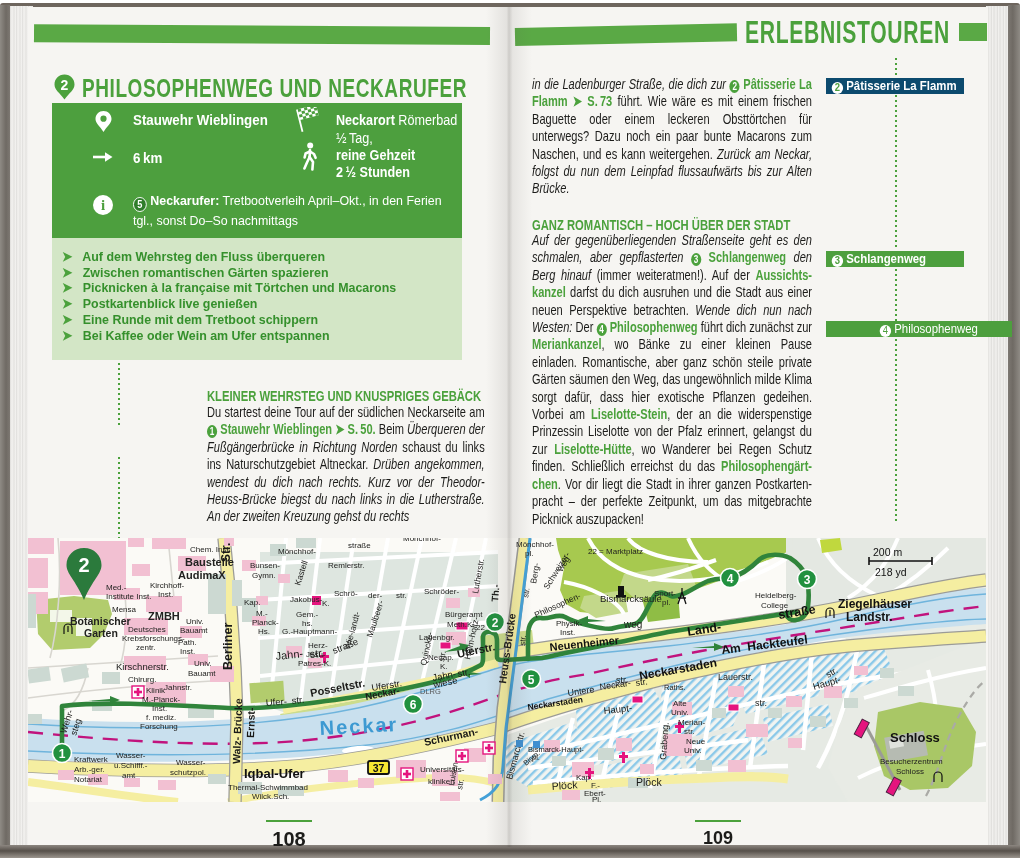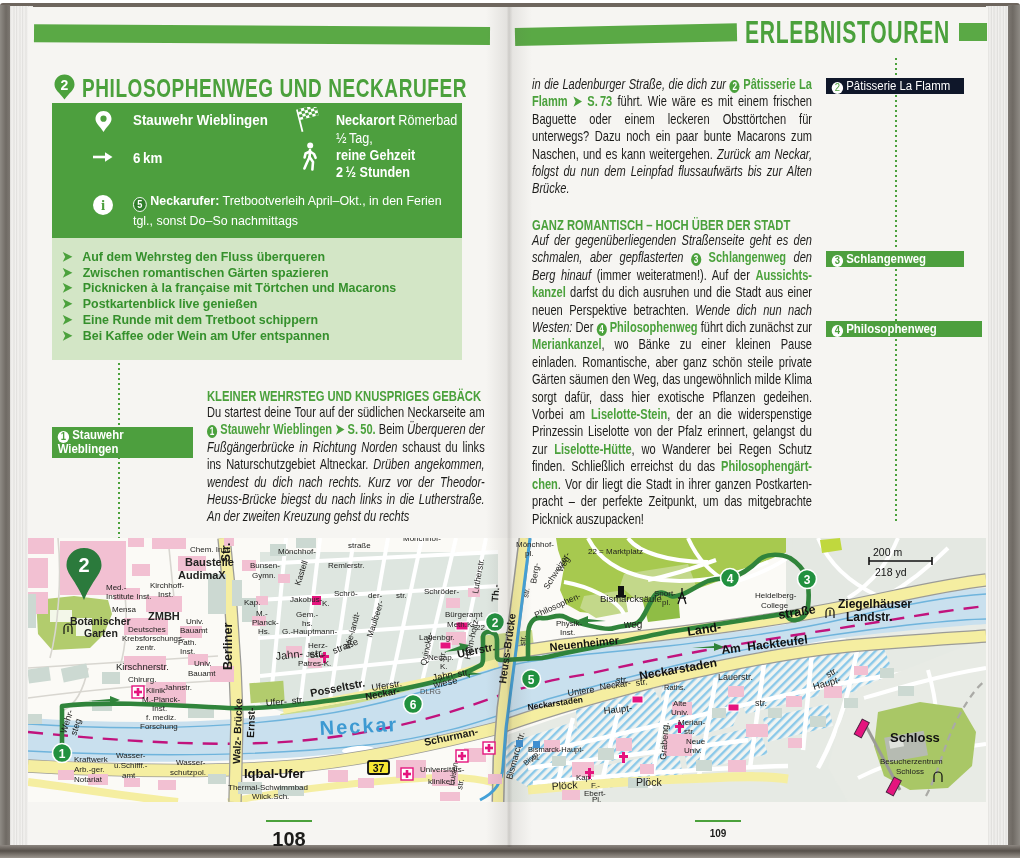--- a/index.html
+++ b/index.html
@@ -103,23 +103,20 @@
     <div><span style="color:#4ba13c;">➤</span>&nbsp;&nbsp; Zwischen romantischen Gärten spazieren</div>
     <div><span style="color:#4ba13c;">➤</span>&nbsp;&nbsp; Picknicken à la française mit Törtchen und Macarons</div>
     <div><span style="color:#4ba13c;">➤</span>&nbsp;&nbsp; Postkartenblick live genießen</div>
     <div><span style="color:#4ba13c;">➤</span>&nbsp;&nbsp; Eine Runde mit dem Tretboot schippern</div>
     <div><span style="color:#4ba13c;">➤</span>&nbsp;&nbsp; Bei Kaffee oder Wein am Ufer entspannen</div>
   </div>
 
   <div class="abs" style="left:118px;top:363px;width:2px;height:64px;background:repeating-linear-gradient(180deg,#4ba13c 0,#4ba13c 2px,transparent 2px,transparent 5px);"></div>
   <div class="abs" style="left:118px;top:457px;width:2px;height:83px;background:repeating-linear-gradient(180deg,#4ba13c 0,#4ba13c 2px,transparent 2px,transparent 5px);"></div>
 
-  <div class="abs" style="left:52px;top:427px;width:141px;height:29px;background:#4d9f3e;color:#fff;font-size:12px;font-weight:bold;line-height:13.5px;padding-top:2px;">
-    <div style="transform:scaleX(0.95);transform-origin:0 0;padding-left:6px;"><span style="display:inline-block;width:12px;height:12px;border-radius:50%;background:#fff;color:#4d9f3e;font-size:10px;text-align:center;line-height:12px;vertical-align:-1px;">1</span> Stauwehr<br>Wieblingen</div>
-  </div>
 
   <div class="abs" style="left:207px;top:388px;font-size:14.5px;font-weight:bold;color:#4ba13c;white-space:nowrap;transform:scaleX(0.775);transform-origin:0 0;">KLEINER WEHRSTEG UND KNUSPRIGES GEBÄCK</div>
 
   <div class="abs" style="left:207px;top:404px;width:356px;font-size:14.2px;line-height:17.4px;color:#1c1c1a;text-align:justify;transform:scaleX(0.78);transform-origin:0 0;">Du startest deine Tour auf der südlichen Neckarseite am <span class="gb"><span style="display:inline-block;width:13px;height:13px;border-radius:50%;background:#4ba13c;color:#fff;font-size:10.5px;font-weight:bold;text-align:center;line-height:13px;vertical-align:-1px;">1</span> Stauwehr Wieblingen ➤ S. 50.</span> Beim <span class="it">Überqueren der Fußgängerbrücke in Richtung Norden</span> schaust du links ins Naturschutzgebiet Altneckar. <span class="it">Drüben ange­kommen, wendest du dich nach rechts. Kurz vor der Theodor-Heuss-Brücke biegst du nach links in die Lutherstraße. An der zweiten Kreuzung gehst du rechts</span></div>
 
   <div class="abs" style="left:515px;top:28px;width:222px;height:18px;background:#5aa945;transform:rotate(-1.2deg);transform-origin:0 50%;"></div>
 
   <div class="abs" style="left:745px;top:14px;font-size:32px;font-weight:bold;color:#4ba13c;letter-spacing:1px;transform:scaleX(0.66);transform-origin:0 0;white-space:nowrap;">ERLEBNISTOUREN</div>
 
   <div class="abs" style="left:959px;top:23px;width:28px;height:18px;background:#5aa945;"></div>
@@ -128,29 +125,29 @@
 
   <div class="abs" style="left:532px;top:217px;font-size:14.5px;font-weight:bold;color:#4ba13c;white-space:nowrap;transform:scaleX(0.775);transform-origin:0 0;">GANZ ROMANTISCH – HOCH ÜBER DER STADT</div>
 
   <div class="abs" style="left:532px;top:232px;width:359px;font-size:14.2px;line-height:17.4px;color:#1c1c1a;text-align:justify;transform:scaleX(0.78);transform-origin:0 0;"><span class="it">Auf der gegenüberliegenden Straßenseite geht es den schmalen, aber gepflasterten</span> <span class="gb"><span style="display:inline-block;width:13px;height:13px;border-radius:50%;background:#4ba13c;color:#fff;font-size:10.5px;font-weight:bold;text-align:center;line-height:13px;vertical-align:-1px;">3</span> Schlangenweg</span> <span class="it">den Berg hinauf</span> (immer weiteratmen!). Auf der <span class="gb">Aussichts­kanzel</span> darfst du dich ausruhen und die Stadt aus einer neuen Perspektive betrachten. <span class="it">Wende dich nun nach Westen:</span> Der <span class="gb"><span style="display:inline-block;width:13px;height:13px;border-radius:50%;background:#4ba13c;color:#fff;font-size:10.5px;font-weight:bold;text-align:center;line-height:13px;vertical-align:-1px;">4</span> Philosophenweg</span> führt dich zunächst zur <span class="gb">Meriankanzel</span>, wo Bänke zu einer kleinen Pause einladen. Romantische, aber ganz schön steile private Gärten säumen den Weg, das ungewöhnlich milde Kli­ma sorgt dafür, dass hier exotische Pflanzen gedeihen. Vorbei am <span class="gb">Liselotte-Stein</span>, der an die widerspenstige Prinzessin Liselotte von der Pfalz erinnert, gelangst du zur <span class="gb">Liselotte-Hütte</span>, wo Wanderer bei Regen Schutz finden. Schließlich erreichst du das <span class="gb">Philosophengärt­chen</span>. Vor dir liegt die Stadt in ihrer ganzen Postkarten­pracht – der perfekte Zeitpunkt, um das mitgebrachte Picknick auszupacken!</div>
 
   <div class="abs" style="left:895px;top:58px;width:2px;height:18px;background:repeating-linear-gradient(180deg,#4ba13c 0,#4ba13c 2px,transparent 2px,transparent 5px);"></div>
   <div class="abs" style="left:895px;top:95px;width:2px;height:155px;background:repeating-linear-gradient(180deg,#4ba13c 0,#4ba13c 2px,transparent 2px,transparent 5px);"></div>
   <div class="abs" style="left:895px;top:269px;width:2px;height:52px;background:repeating-linear-gradient(180deg,#4ba13c 0,#4ba13c 2px,transparent 2px,transparent 5px);"></div>
   <div class="abs" style="left:895px;top:339px;width:2px;height:182px;background:repeating-linear-gradient(180deg,#4ba13c 0,#4ba13c 2px,transparent 2px,transparent 5px);"></div>
 
-  <div class="abs" style="left:826px;top:78px;width:138px;height:16px;background:#0f172a;color:#fff;font-size:12px;font-weight:normal;line-height:16px;">
+  <div class="abs" style="left:826px;top:78px;width:138px;height:16px;background:#0c4a6e;color:#fff;font-size:12px;font-weight:bold;line-height:16px;">
       <div style="transform:scaleX(0.95);transform-origin:0 0;padding-left:6px;white-space:nowrap;"><span style="display:inline-block;width:12px;height:12px;border-radius:50%;background:#fff;color:#4d9f3e;font-size:10px;text-align:center;line-height:12px;vertical-align:-1px;">2</span> Pâtisserie La Flamm</div>
     </div>
 
   <div class="abs" style="left:826px;top:251px;width:138px;height:16px;background:#4d9f3e;color:#fff;font-size:12px;font-weight:bold;line-height:16px;">
       <div style="transform:scaleX(0.95);transform-origin:0 0;padding-left:6px;white-space:nowrap;"><span style="display:inline-block;width:12px;height:12px;border-radius:50%;background:#fff;color:#4d9f3e;font-size:10px;text-align:center;line-height:12px;vertical-align:-1px;">3</span> Schlangenweg</div>
     </div>
 
-  <div class="abs" style="left:826px;top:321px;width:156px;height:16px;background:#4d9f3e;color:#fff;font-size:12px;font-weight:bold;line-height:16px;">
+  <div class="abs" style="left:826px;top:321px;width:138px;height:16px;background:#4d9f3e;color:#fff;font-size:12px;font-weight:normal;line-height:16px;padding-left:48px;">
       <div style="transform:scaleX(0.95);transform-origin:0 0;padding-left:6px;white-space:nowrap;"><span style="display:inline-block;width:12px;height:12px;border-radius:50%;background:#fff;color:#4d9f3e;font-size:10px;text-align:center;line-height:12px;vertical-align:-1px;">4</span> Philosophenweg</div>
     </div>
 
   <div id="mapwrap" class="abs" style="left:28px;top:538px;width:958px;height:264px;background:#faf9f5;overflow:hidden;">
   <svg width="958" height="264" viewBox="0 0 958 264" font-family="Liberation Sans, sans-serif">
     <defs>
       <pattern id="hb" width="6" height="6" patternTransform="rotate(45)" patternUnits="userSpaceOnUse">
         <rect width="6" height="6" fill="#f1f4f1"></rect>
         <rect width="2.4" height="6" fill="#8bc9e9"></rect>
       </pattern>
@@ -656,14 +653,14 @@
     </g>
   </svg>
   </div>
 
   <div class="abs" style="left:266px;top:820px;width:46px;height:2px;background:#4ba13c;"></div>
 
   <div class="abs" style="left:266px;top:828px;width:46px;text-align:center;font-size:20px;font-weight:bold;color:#1c1c1a;">108</div>
 
   <div class="abs" style="left:695px;top:820px;width:46px;height:2px;background:#4ba13c;"></div>
 
-  <div class="abs" style="left:695px;top:828px;width:46px;text-align:center;font-size:10px;font-weight:bold;color:#1c1c1a;">109</div>
+  <div class="abs" style="left:695px;top:828px;width:46px;text-align:center;font-size:18px;font-weight:bold;color:#1c1c1a;">109</div>
 </div>
 
 </body></html>

